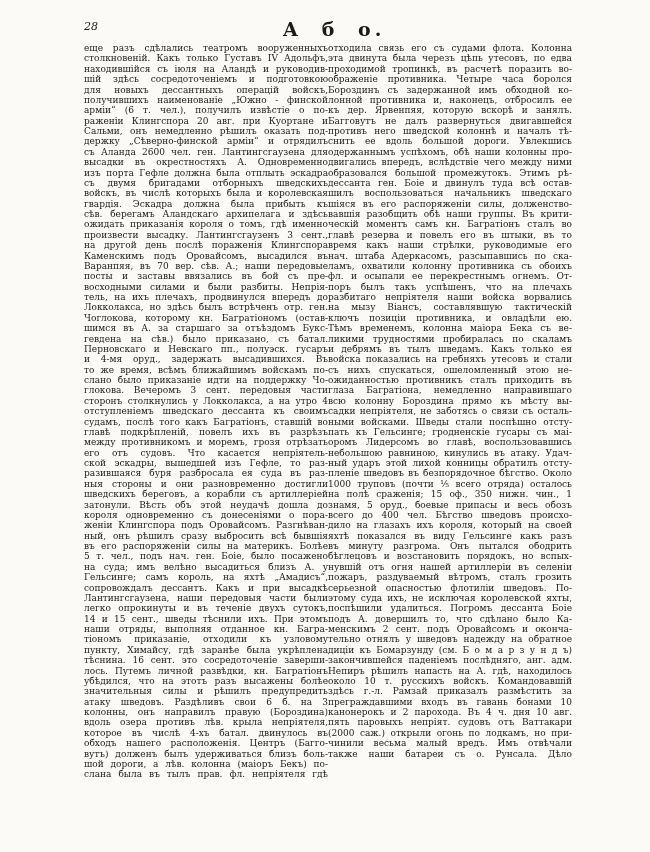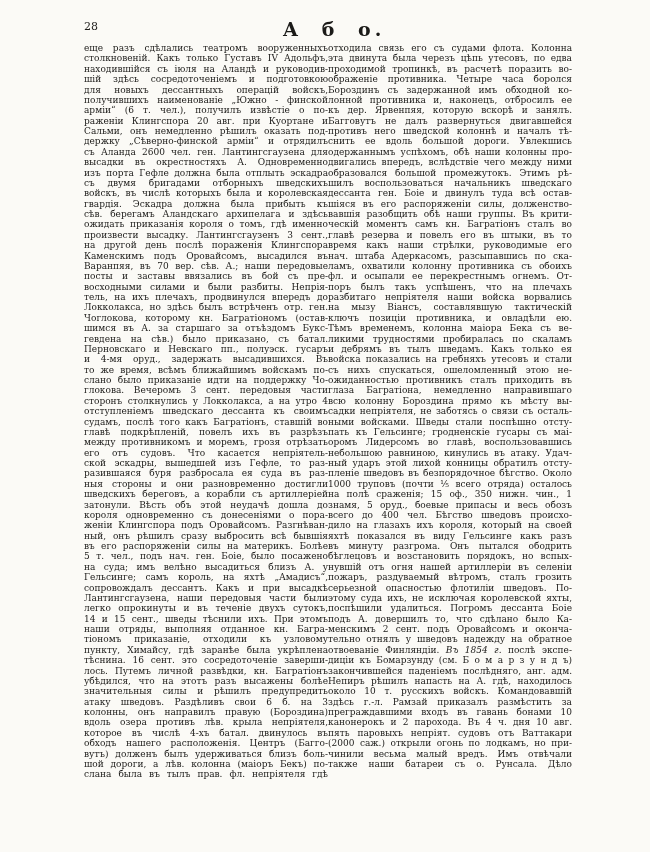--- a/index.html
+++ b/index.html
@@ -17,20 +17,21 @@
     padding:18px 66px 0 84px;
   }
   .page-head{
     position:relative;
     height:18px;
     margin-bottom:7px;
   }
   .page-num{
     position:absolute;left:0;top:2px;
     font-size:11px;
+    font-style:italic;
   }
   .page-title{
     position:absolute;left:0;right:0;top:0;
     text-align:center;
     font-weight:bold;
     font-size:19px;
     letter-spacing:4px;
     word-spacing:9px;
   }
   .text-block{
@@ -139,22 +140,22 @@
         <div class="line"><span>ображеніе противника. Четыре часа боролся</span></div>
         <div class="line"><span>Бороздинъ съ задержанной имъ обходной ко-</span></div>
         <div class="line"><span>лонной противника и, наконецъ, отбросилъ ее</span></div>
         <div class="line"><span>къ дер. Ярвенпяя, которую вскорѣ и занялъ.</span></div>
         <div class="line"><span>Багговутъ не далъ развернуться двигавшейся</span></div>
         <div class="line"><span>противъ него шведской колоннѣ и началъ тѣ-</span></div>
         <div class="line"><span>снить ее вдоль большой дороги. Увлекшись</span></div>
         <div class="line"><span>одержаннымъ успѣхомъ, обѣ наши колонны про-</span></div>
         <div class="line"><span>двигались впередъ, вслѣдствіе чего между ними</span></div>
         <div class="line"><span>образовался большой промежутокъ. Этимъ рѣ-</span></div>
+        <div class="line"><span>дессанта ген. Боіе и двинулъ туда всѣ остав-</span></div>
         <div class="line"><span>шилъ воспользоваться начальникъ шведскаго</span></div>
-        <div class="line"><span>дессанта ген. Боіе и двинулъ туда всѣ остав-</span></div>
         <div class="line"><span>шіяся въ его распоряженіи силы, долженство-</span></div>
         <div class="line"><span>вавшія разобщить обѣ наши группы. Въ крити-</span></div>
         <div class="line"><span>ческій моментъ самъ кн. Багратіонъ сталъ во</span></div>
         <div class="line"><span>главѣ резерва и повелъ его въ штыки, въ то</span></div>
         <div class="line"><span>время какъ наши стрѣлки, руководимые его</span></div>
         <div class="line"><span>нач. штаба Адеркасомъ, разсыпавшись по ска-</span></div>
         <div class="line"><span>ламъ, охватили колонну противника съ обоихъ</span></div>
         <div class="line"><span>фл. и осыпали ее перекрестнымъ огнемъ. От-</span></div>
         <div class="line"><span>поръ былъ такъ успѣшенъ, что на плечахъ</span></div>
         <div class="line"><span>разбитаго непріятеля наши войска ворвались</span></div>
@@ -184,21 +185,20 @@
         <div class="line"><span>въ минуту разгрома. Онъ пытался ободрить</span></div>
         <div class="line"><span>бѣглецовъ и возстановить порядокъ, но вспых-</span></div>
         <div class="line"><span>нувшій отъ огня нашей артиллеріи въ селеніи</span></div>
         <div class="line"><span>пожаръ, раздуваемый вѣтромъ, сталъ грозить</span></div>
         <div class="line"><span>серьезной опасностью флотиліи шведовъ. По-</span></div>
         <div class="line"><span>этому суда ихъ, не исключая королевской яхты,</span></div>
         <div class="line"><span>поспѣшили удалиться. Погромъ дессанта Боіе</span></div>
         <div class="line"><span>подъ А. довершилъ то, что сдѣлано было Ка-</span></div>
         <div class="line"><span>менскимъ 2 сент. подъ Оровайсомъ и оконча-</span></div>
         <div class="line"><span>тельно отнялъ у шведовъ надежду на обратное</span></div>
-        <div class="line"><span>отвоеваніе Финляндіи. </span><span class="it">Въ 1854 г.</span><span> послѣ экспе-</span></div>
         <div class="line"><span>диціи къ Бомарзунду (см. Б о м а р з у н д ъ)</span></div>
         <div class="line"><span>закончившейся паденіемъ послѣдняго, анг. адм.</span></div>
         <div class="line"><span>Непиръ рѣшилъ напасть на А. гдѣ, находилось</span></div>
         <div class="line"><span>около 10 т. русскихъ войскъ. Командовавшій</span></div>
         <div class="line"><span>здѣсь г.-л. Рамзай приказалъ размѣстить за</span></div>
         <div class="line"><span>преграждавшими входъ въ гавань бонами 10</span></div>
         <div class="line"><span>канонерокъ и 2 парохода. Въ 4 ч. дня 10 авг.</span></div>
         <div class="line"><span>пять паровыхъ непріят. судовъ отъ Ваттакари</span></div>
         <div class="line"><span>(2000 саж.) открыли огонь по лодкамъ, но при-</span></div>
         <div class="line"><span>чинили весьма малый вредъ. Имъ отвѣчали</span></div>

